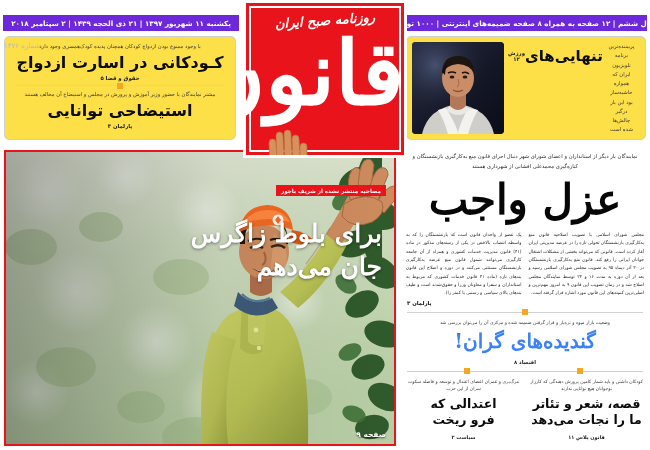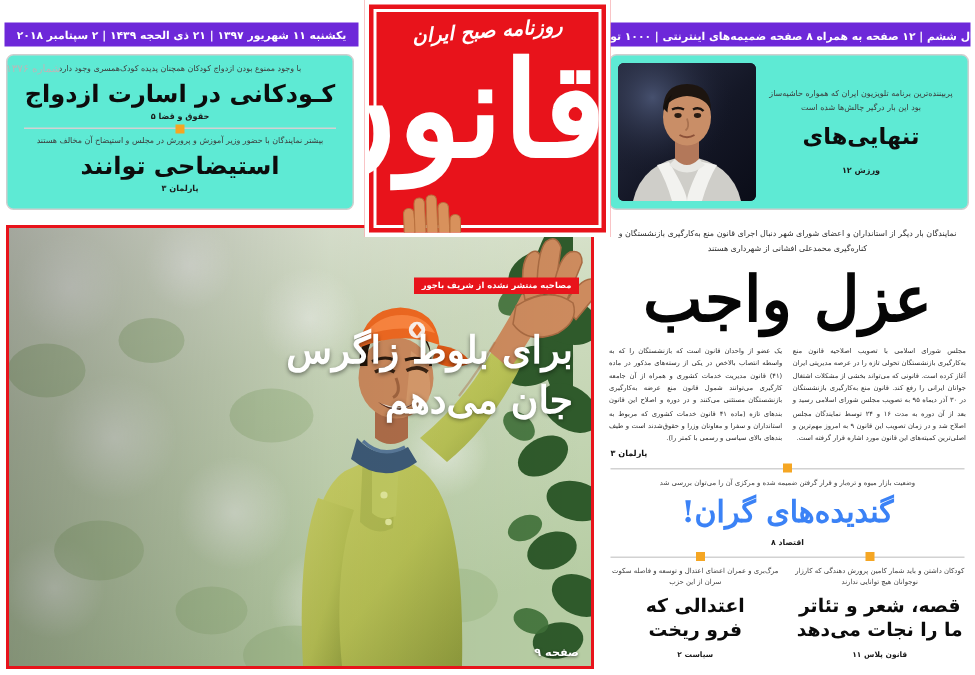--- a/index.html
+++ b/index.html
@@ -66,21 +66,21 @@
   .mast-hand{
     position:absolute;bottom:-10px;left:18px;
     width:46px;height:44px;
     z-index:25;
   }
 
   
   .teaser-box{
     position:absolute;
     border:1px solid #cfcfcf;border-radius:5px;
-    background:#5eead4;box-sizing:border-box;
+    background:#fde047;box-sizing:border-box;
     overflow:hidden;
   }
   .box-left{left:4px;top:36px;width:232px;height:104px;}
   .box-right{right:4px;top:36px;width:240px;height:104px;}
 
   .teaser-deck{
     font-size:5.3px;line-height:1.75;color:#3b3b3b;
     text-align:center;margin:0;padding:0 4px;
   }
   .teaser-head{
@@ -99,21 +99,21 @@
     content:"";position:absolute;left:50%;top:-2.5px;
     transform:translateX(-50%);
     width:6px;height:6px;background:#f5a623;
   }
 
   
   .box-left .pad{padding:5px 5px 0;}
 
   
   .box-right .br-flex{display:flex;height:100%;padding:5px;box-sizing:border-box;gap:4px;}
-  .br-text{flex:1;display:flex;flex-direction:column;justify-content:center;}
+  .br-text{flex:1;display:flex;flex-direction:row;justify-content:center;}
   .br-photo{
     width:92px;height:92px;border-radius:4px;overflow:hidden;flex:none;
     background:#1b1d2a;position:relative;
   }
 
   
   .photo-main{
     position:absolute;left:4px;top:150px;width:392px;height:296px;
     border:2px solid #e8131b;box-sizing:border-box;overflow:hidden;
   }
@@ -221,21 +221,21 @@
     </svg>
   </div>
 
   <div class="teaser-box box-left">
     <div class="pad">
       <p class="teaser-deck">با وجود ممنوع بودن ازدواج کودکان همچنان پدیده کودک‌همسری وجود دارد</p>
       <h2 class="teaser-head">کـودکانی در اسارت ازدواج</h2>
       <p class="teaser-kicker">حقوق و قضا ۵</p>
       <div class="hr-dot"></div>
       <p class="teaser-deck">بیشتر نمایندگان با حضور وزیر آموزش و پرورش در مجلس و استیضاح آن مخالف هستند</p>
-      <h2 class="teaser-head">استیضاحی توانند</h2>
+      <h2 class="teaser-head">استیضاحی توانایی</h2>
       <p class="teaser-kicker">پارلمان ۳</p>
     </div>
   </div>
 
   <div class="teaser-box box-right">
     <div class="br-flex">
       <div class="br-text">
         <p class="teaser-deck">پربیننده‌ترین برنامه تلویزیون ایران که همواره حاشیه‌ساز بود این بار درگیر چالش‌ها شده است</p>
         <h2 class="teaser-head" style="font-size:15px;margin-top:6px;">
           <span>تنهایی‌های</span><br>

